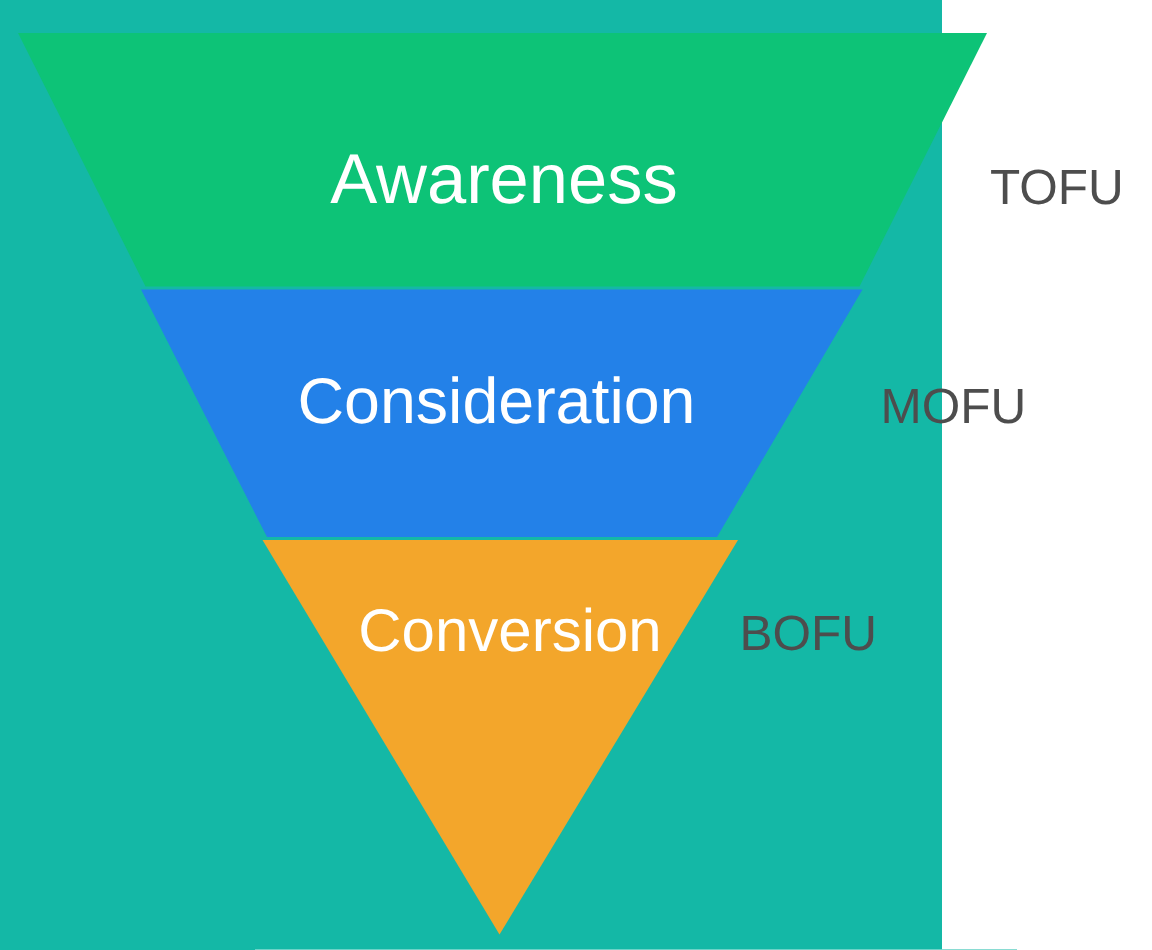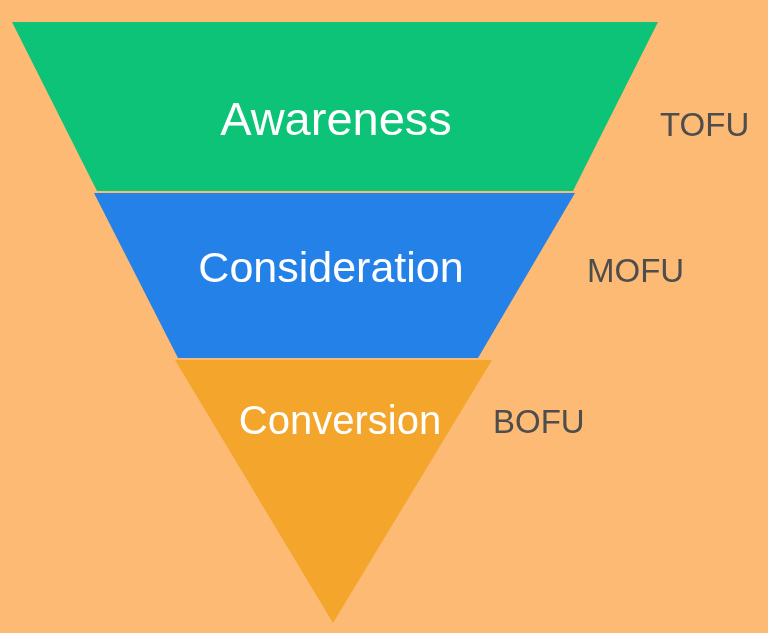--- a/index.html
+++ b/index.html
@@ -5,23 +5,23 @@
   html, body {
     margin: 0;
     padding: 0;
     width: 768px;
     height: 633px;
     overflow: hidden;
     font-family: "Liberation Sans", sans-serif;
   }
   .canvas {
     position: relative;
-    width: 768px;
+    width: 628px;
     height: 633px;
-    background: #fdba74;
+    background: #14b8a6;
     text-decoration: underline;
   }
   .funnel-svg {
     display: block;
     width: 768px;
     height: 633px;
   }
   .stage-label {
     font-family: "Liberation Sans", sans-serif;
     text-anchor: middle;

